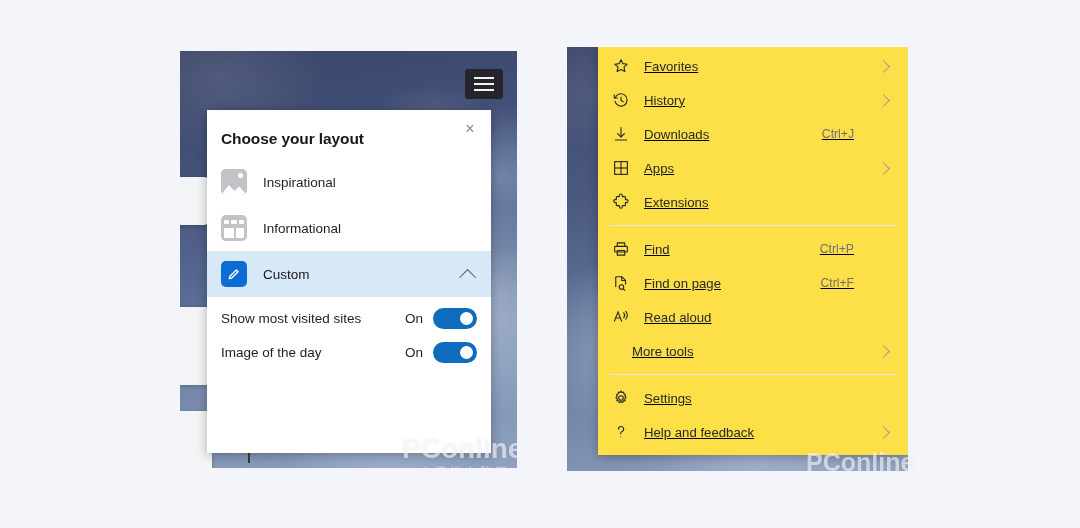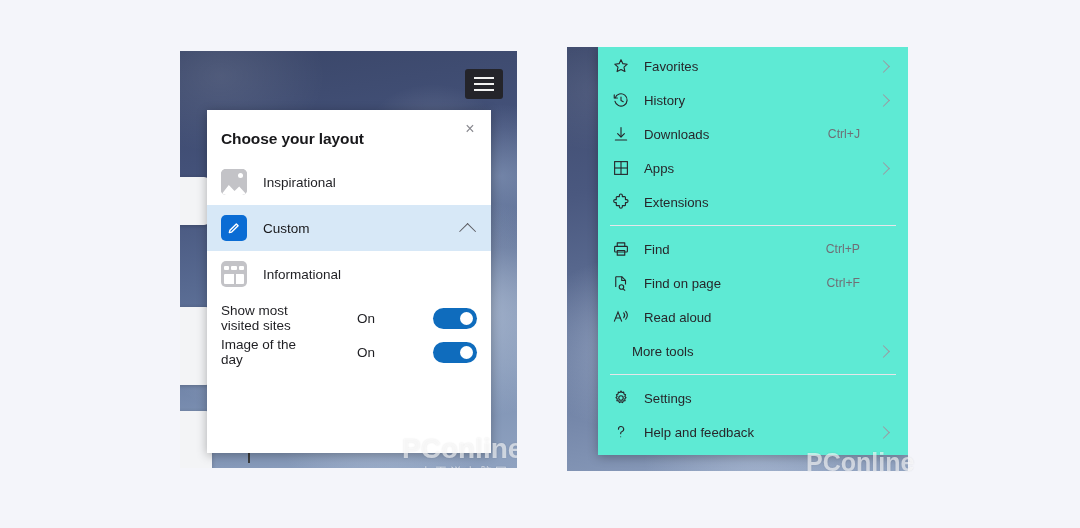--- a/index.html
+++ b/index.html
@@ -126,21 +126,21 @@
   .layout-label { font-size: 13.5px; color: #1f1f23; }
   .layout-row.selected .layout-label { color: #18181b; }
   .chev-up {
     position:absolute; right: 16px; top: 50%; margin-top:-4px;
     width: 11px; height: 11px; border-left: 1.6px solid #5a5a60; border-top: 1.6px solid #5a5a60;
     transform: rotate(45deg) translateY(2px);
   }
 
   .toggle-list { padding-top: 4px; }
   .toggle-row {
-    display: flex; align-items: center; height: 34px; padding: 0 14px; gap: 48px;
+    display: flex; align-items: center; height: 34px; padding: 0 14px;
   }
   .toggle-label { font-size: 13.5px; color: #1f1f23; flex: 1; }
   .toggle-state { font-size: 13.5px; color: #1f1f23; margin-right: 10px; }
   .switch {
     width: 44px; height: 21px; border-radius: 11px; background: #0f6cbd;
     position: relative; flex: 0 0 44px;
   }
   .switch .knob {
     position: absolute; right: 4px; top: 4px; width: 13px; height: 13px;
     border-radius: 50%; background: #ffffff;
@@ -167,37 +167,38 @@
     position: absolute; inset: 0;
     background:
       radial-gradient(ellipse 120px 90px at 10% 10%, rgba(255,255,255,0.08), rgba(255,255,255,0) 70%),
       radial-gradient(ellipse 140px 120px at 18% 70%, rgba(206,218,236,0.40), rgba(206,218,236,0) 72%),
       radial-gradient(ellipse 160px 120px at 55% 95%, rgba(190,204,226,0.45), rgba(190,204,226,0) 70%),
       linear-gradient(168deg, #3e4a6d 0%, #4a587f 30%, #64769b 60%, #8496b6 88%, #93a5c2 100%);
   }
   .menu {
     position: absolute; left: 31px; top: 0;
     width: 310px; height: 406px;
-    background: #5eead4;
+    background: #fde047;
     box-shadow: 0 2px 10px rgba(0,0,0,0.28);
     padding-top: 2px;
+    text-decoration: underline;
   }
   .menu-item {
     display: flex; align-items: center;
     height: 34px; padding: 0 12px 0 14px; gap: 14px;
     position: relative;
   }
   .menu-icon {
     width: 18px; height: 18px; flex: 0 0 18px;
     display: flex; align-items: center; justify-content: center;
     color: #27272b;
   }
   .menu-icon svg { display:block; }
   .menu-label { font-size: 13.2px; color: #27272b; flex: 1; }
-  .menu-shortcut { font-size: 12.2px; color: #6f6f76; margin-right: 6px; }
+  .menu-shortcut { font-size: 12.2px; color: #6f6f76; margin-right: 12px; }
   .chev-right {
     width: 8px; height: 8px; margin-right: 8px;
     border-right: 1.5px solid #9a9aa1; border-top: 1.5px solid #9a9aa1;
     transform: rotate(45deg);
   }
   .chev-spacer { width: 8px; margin-right: 8px; }
   .menu-sep { height: 1px; background: #e6e6e9; margin: 6px 12px 6px 12px; }
   .menu-item.indent .menu-label { margin-left: 20px; }
 
   .wm-right-main { left: 806px; top: 448px; font-size: 25px; }
@@ -235,45 +236,45 @@
 
         <div class="layout-row">
           <div class="layout-icon grey-mid">
             <span class="ic-pic">
               <span class="sky"></span>
                 <span class="sun"></span>
                 <span class="mount"></span>
             </span>
           </div>
           <div class="layout-label">Inspirational</div>
-        </div>
-
-        <div class="layout-row selected">
-          <div class="layout-icon blue">
-            <svg class="ic-pencil" viewBox="0 0 24 24" fill="none" stroke="#ffffff" stroke-width="2.4" stroke-linecap="round" stroke-linejoin="round">
-              <path d="M4 20l4-1 11-11-3-3L5 16l-1 4z"></path>
-            </svg>
-          </div>
-          <div class="layout-label">Custom</div>
-          <span class="chev-up"></span>
         </div>
 
         <div class="layout-row">
           <div class="layout-icon grey-mid">
             <span class="ic-info">
               <span class="bar">
                   <i></i>
                   <i></i>
                   <i></i>
                 </span>
               <span class="body"></span>
             </span>
           </div>
           <div class="layout-label">Informational</div>
         </div>
+
+        <div class="layout-row selected">
+          <div class="layout-icon blue">
+            <svg class="ic-pencil" viewBox="0 0 24 24" fill="none" stroke="#ffffff" stroke-width="2.4" stroke-linecap="round" stroke-linejoin="round">
+              <path d="M4 20l4-1 11-11-3-3L5 16l-1 4z"></path>
+            </svg>
+          </div>
+          <div class="layout-label">Custom</div>
+          <span class="chev-up"></span>
+        </div>
       </div>
 
       <div class="toggle-list">
 
         <div class="toggle-row">
           <div class="toggle-label">Show most visited sites</div>
           <div class="toggle-state">On</div>
           <div class="switch">
             <span class="knob"></span>
           </div>

